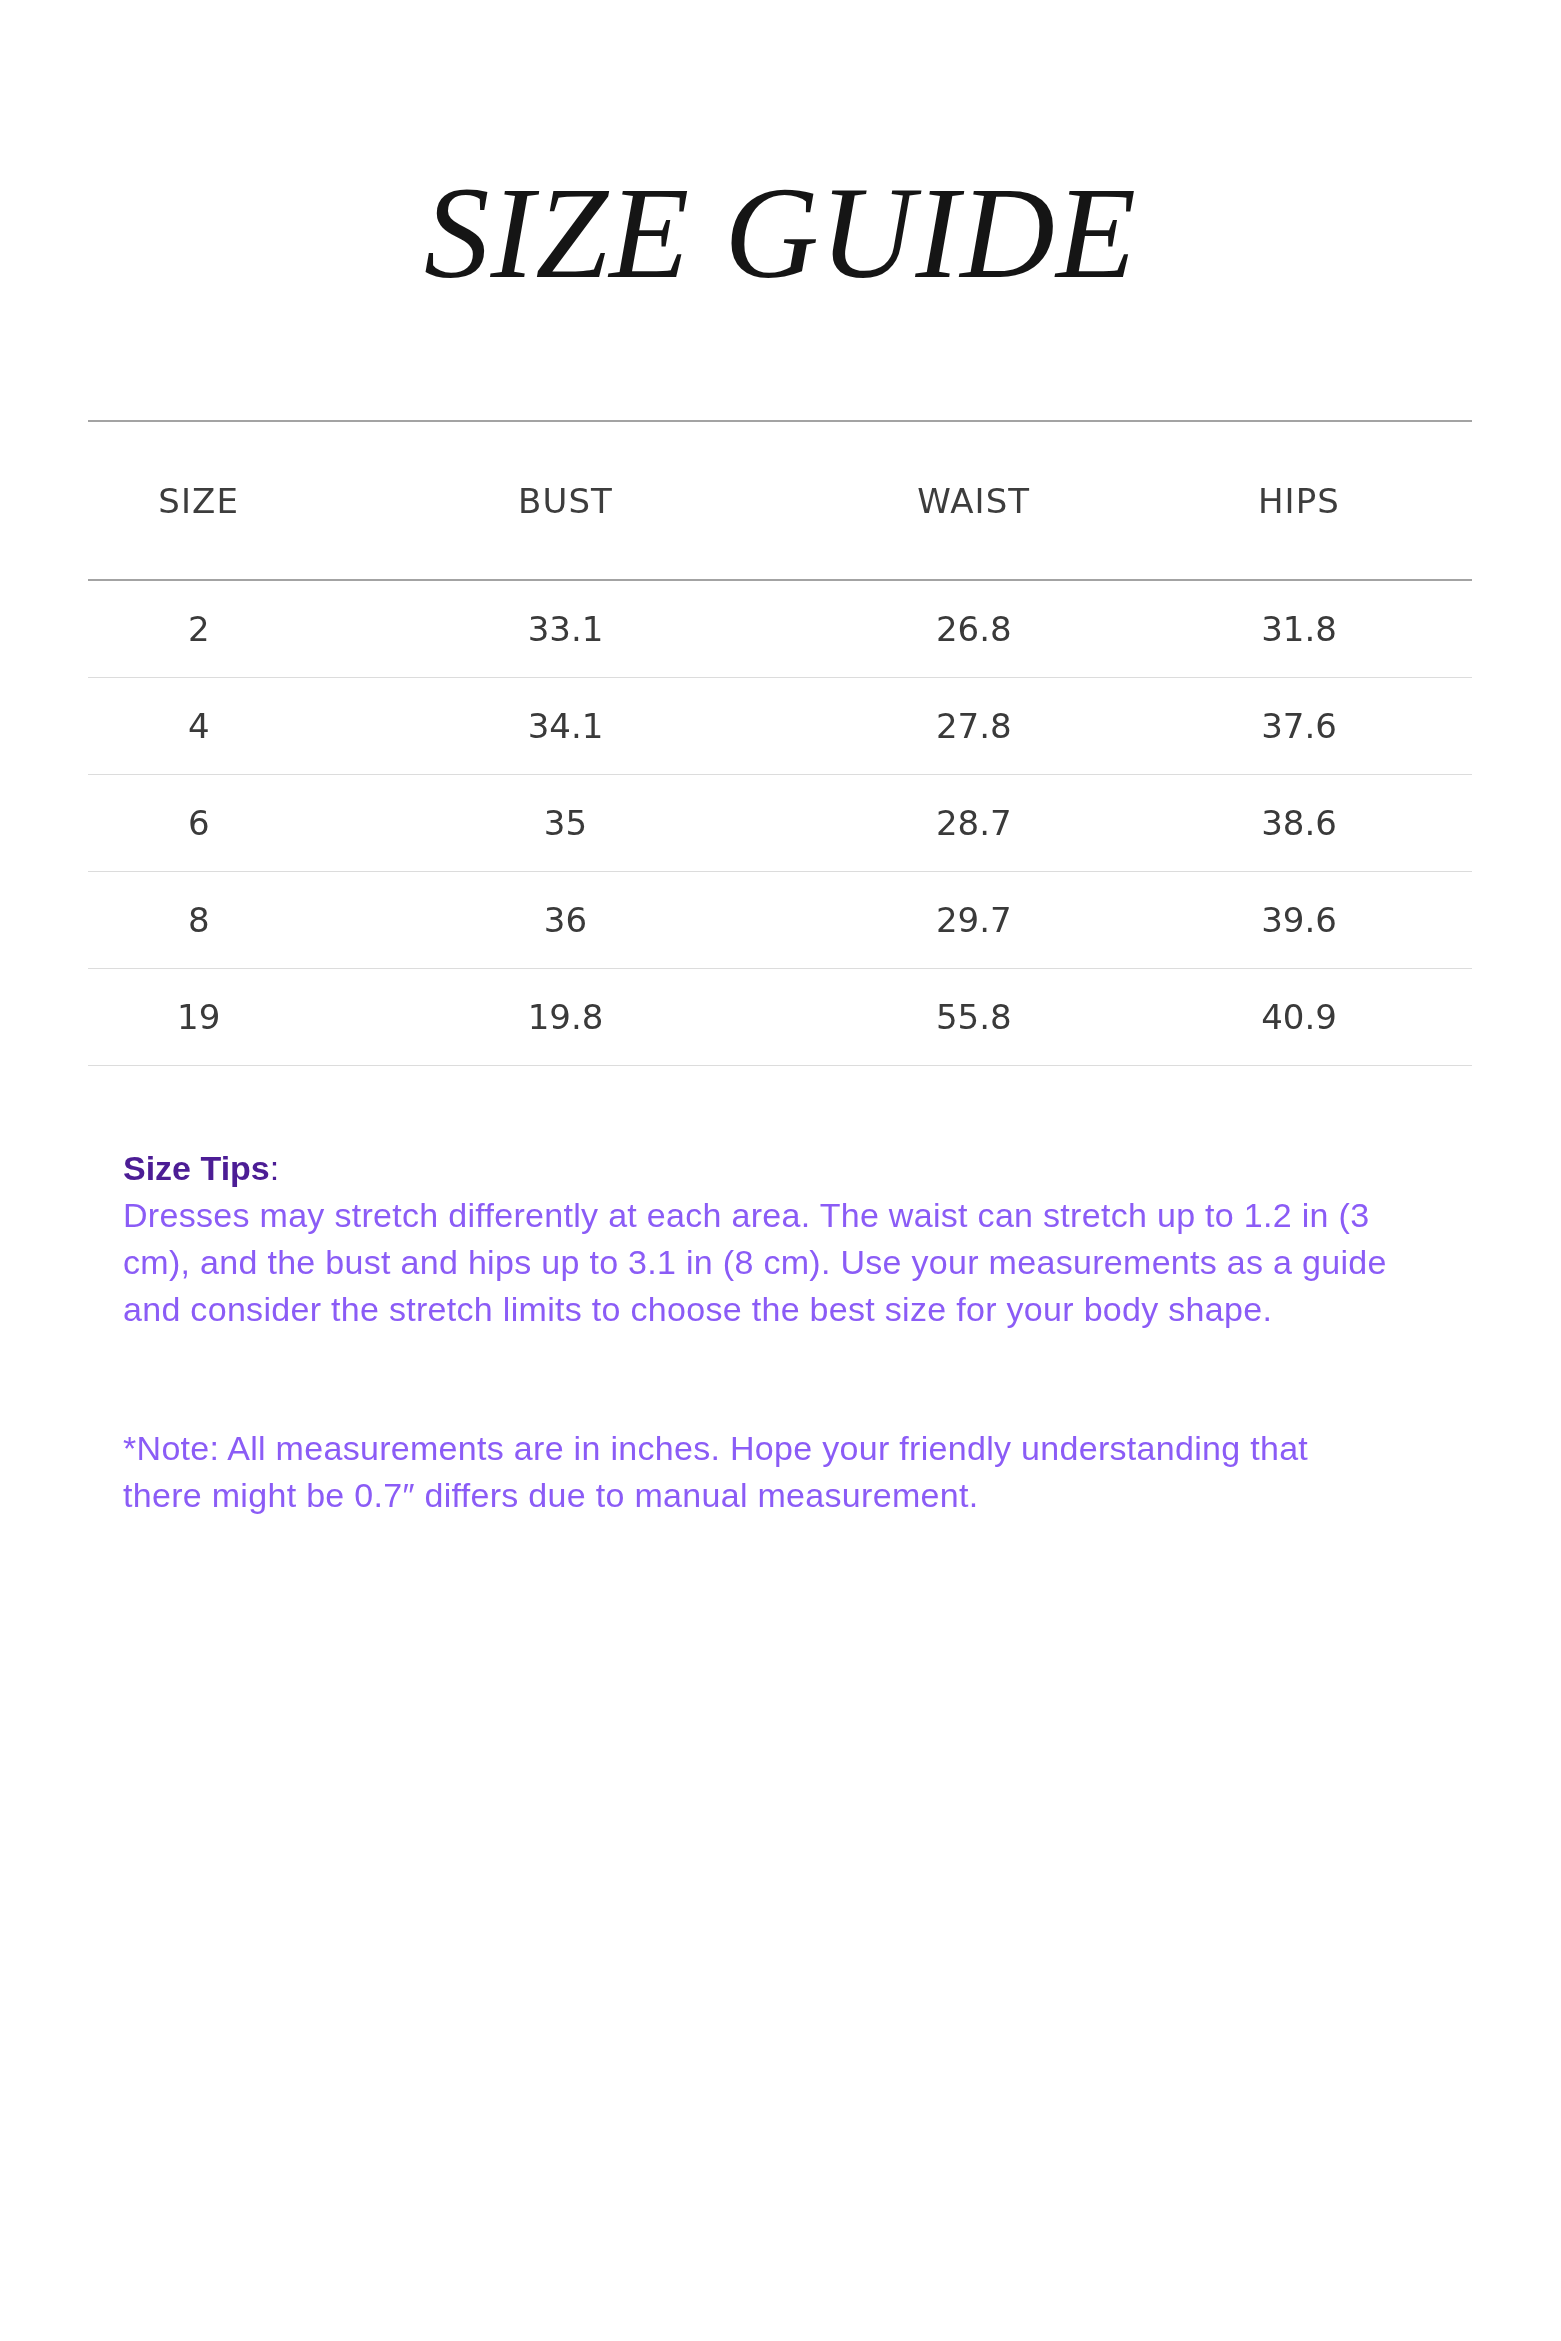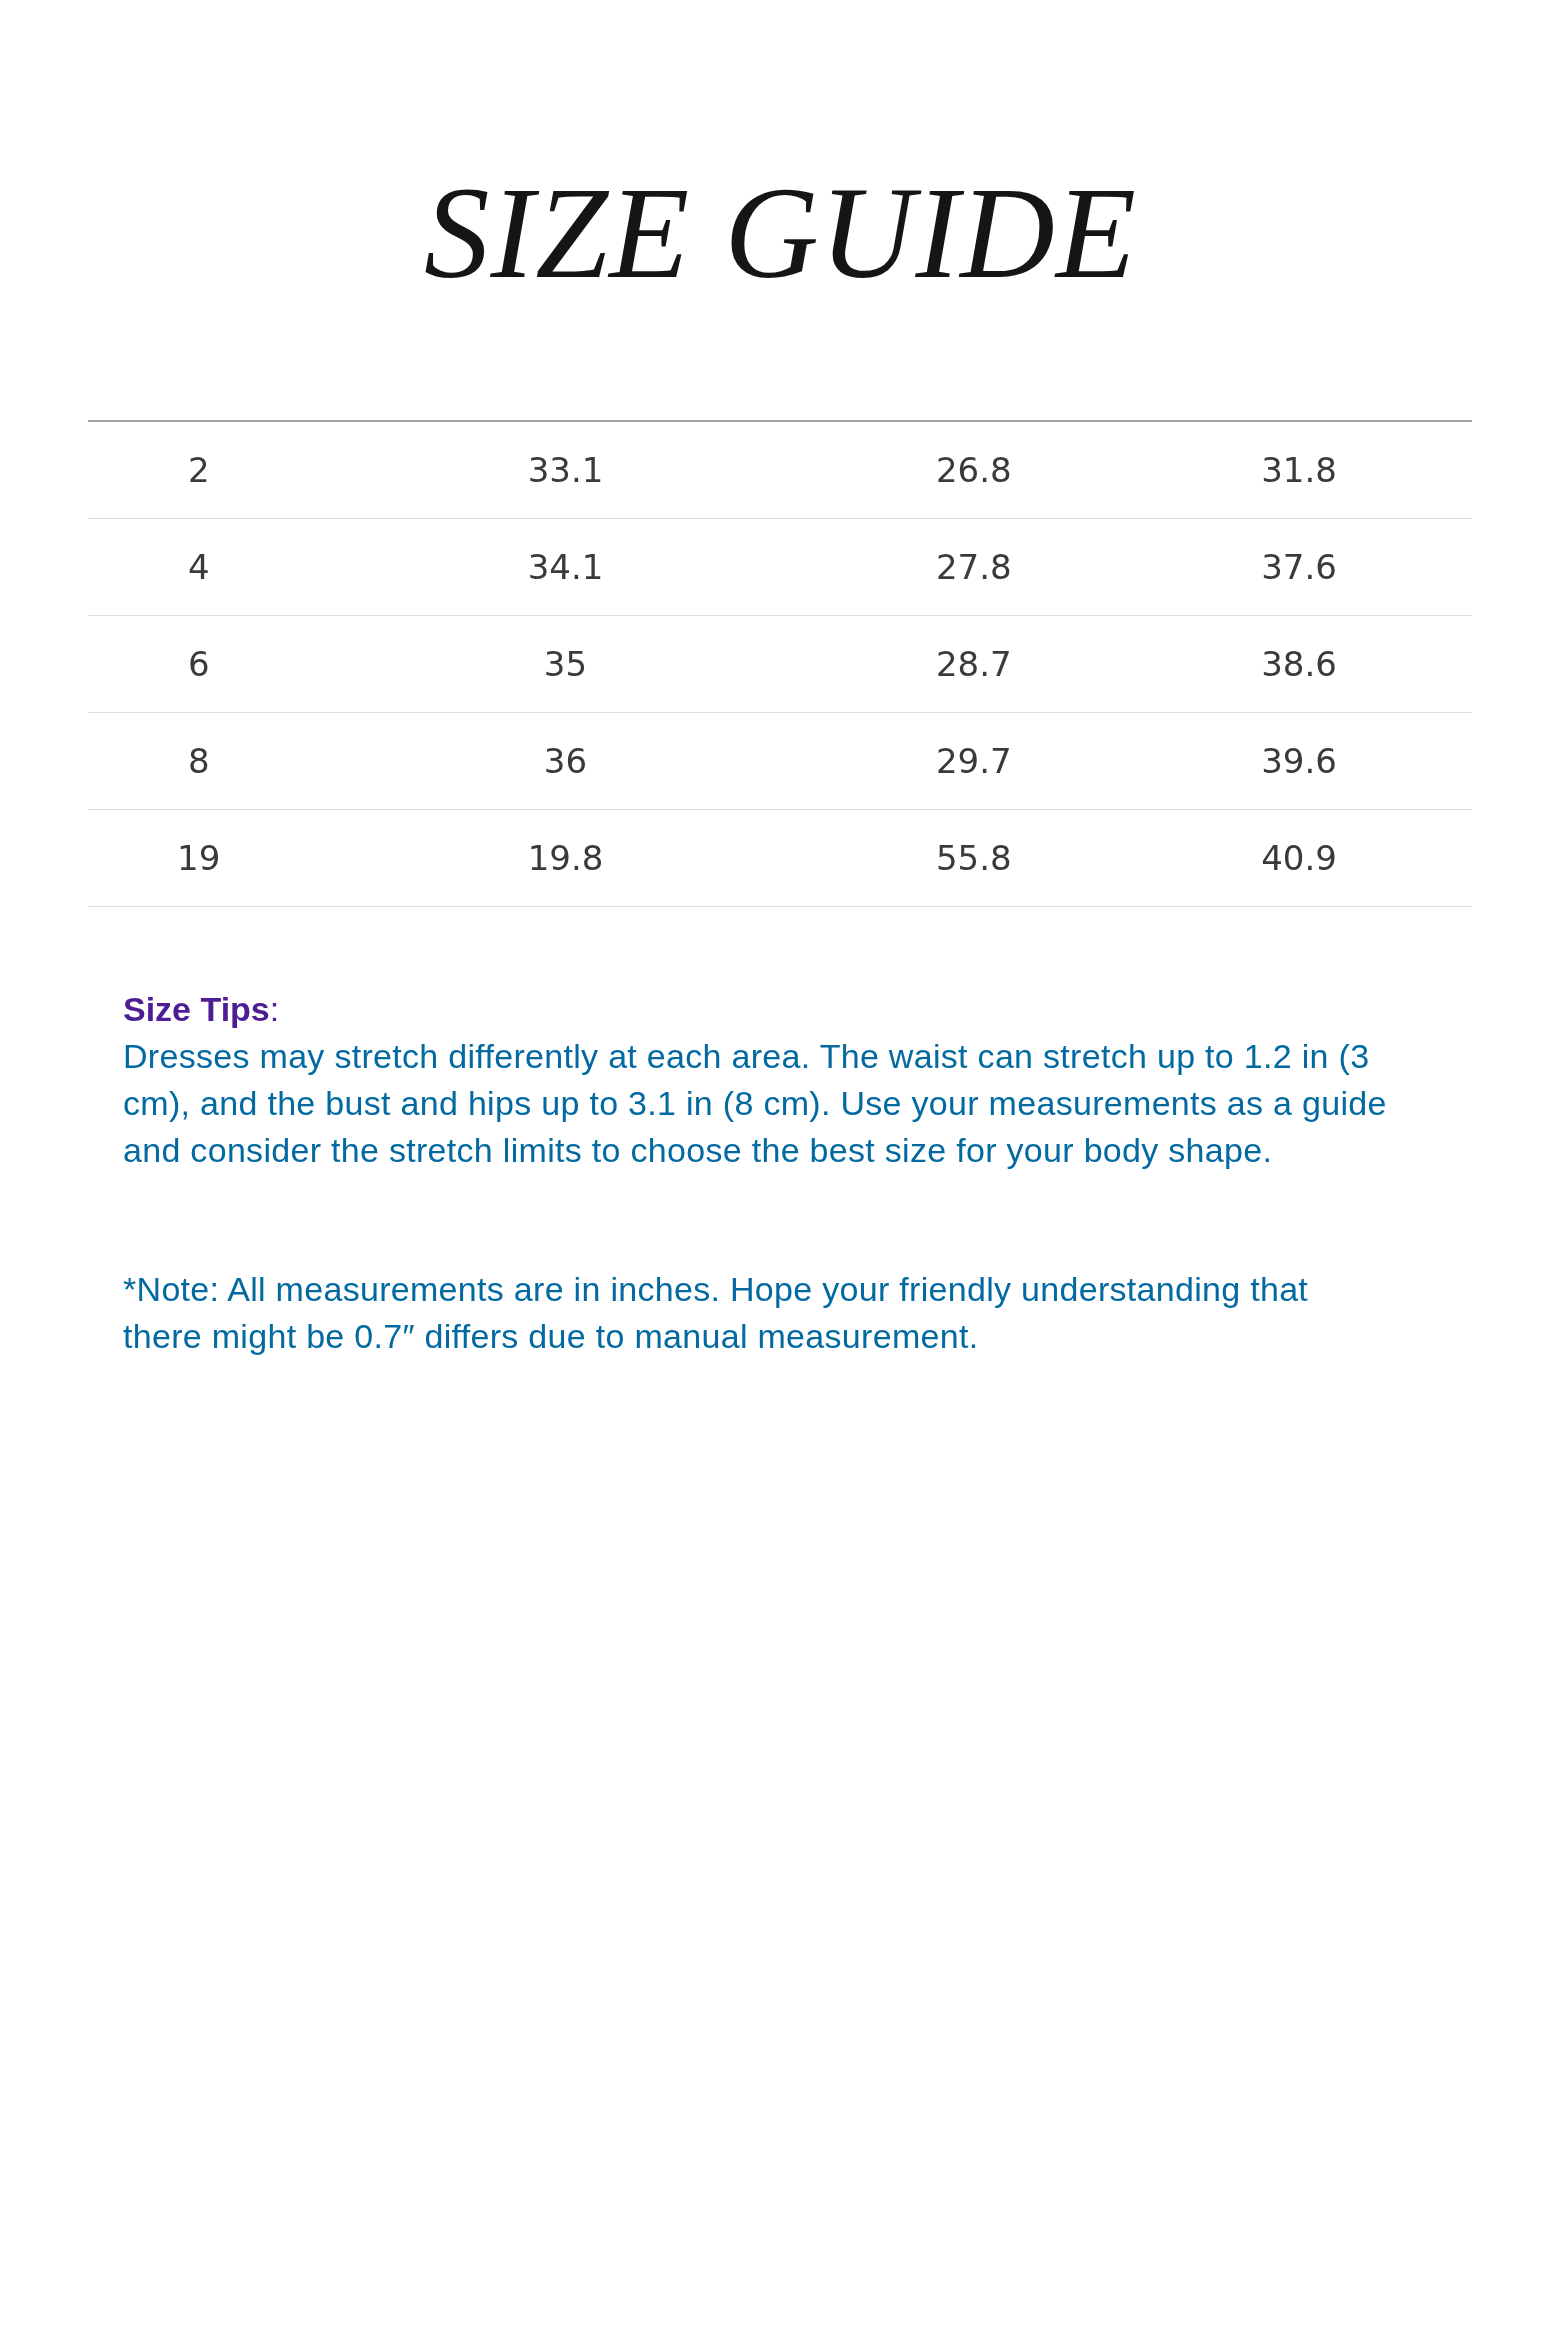--- a/index.html
+++ b/index.html
@@ -75,37 +75,43 @@
   }
   .tips-heading .bold {
     font-weight: 700;
   }
   .body-par {
     margin: 0;
     white-space: pre-line;
     font-size: 34px;
     line-height: 47px;
     letter-spacing: 0.3px;
-    color: #0369a1;
+    color: #8b5cf6;
   }
   .par-gap {
     margin-top: 95px;
   }
   .par-gap-sm {
     margin-top: 92px;
   }
 </style>
 </head>
 <body>
 
 <div class="page">
 
   <h1 class="title">SIZE GUIDE</h1>
 
   <div class="size-table">
+    <div class="thead">
+      <div class="th">SIZE</div>
+      <div class="th">BUST</div>
+      <div class="th">WAIST</div>
+      <div class="th">HIPS</div>
+    </div>
 
     <div class="trow">
       <div class="td">2</div>
       <div class="td">33.1</div>
       <div class="td">26.8</div>
       <div class="td">31.8</div>
     </div>
 
     <div class="trow">
       <div class="td">4</div>

